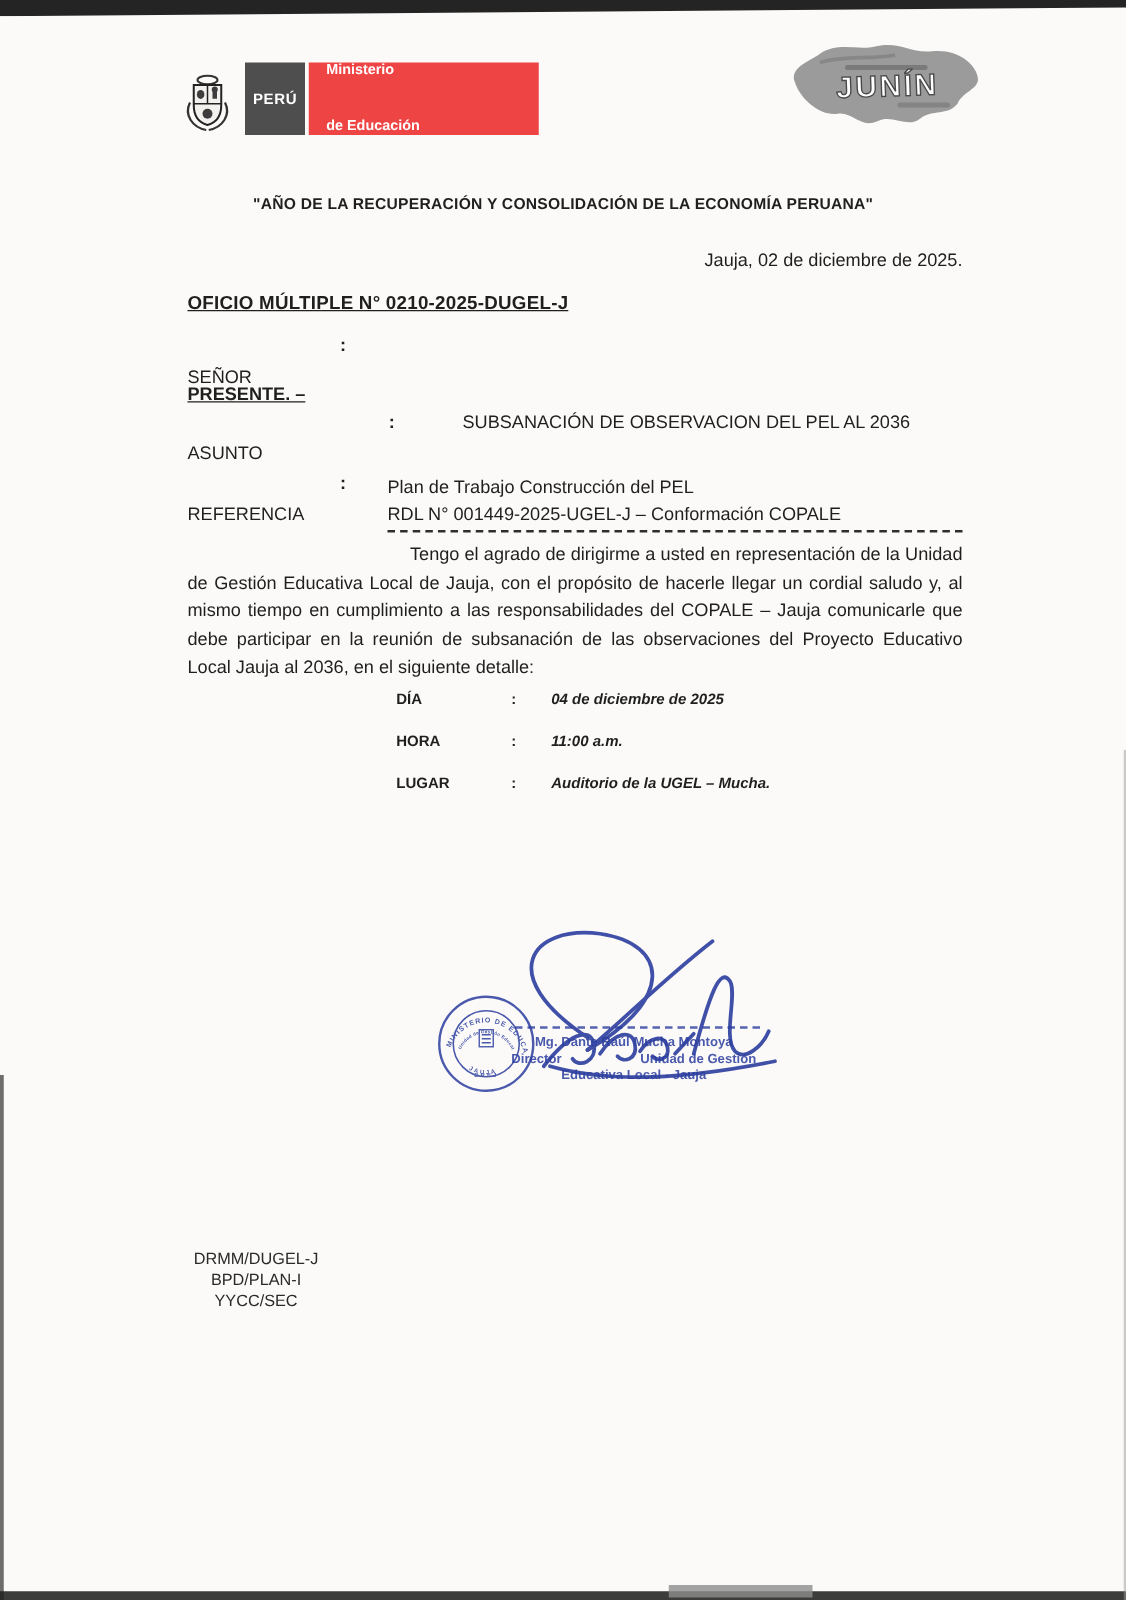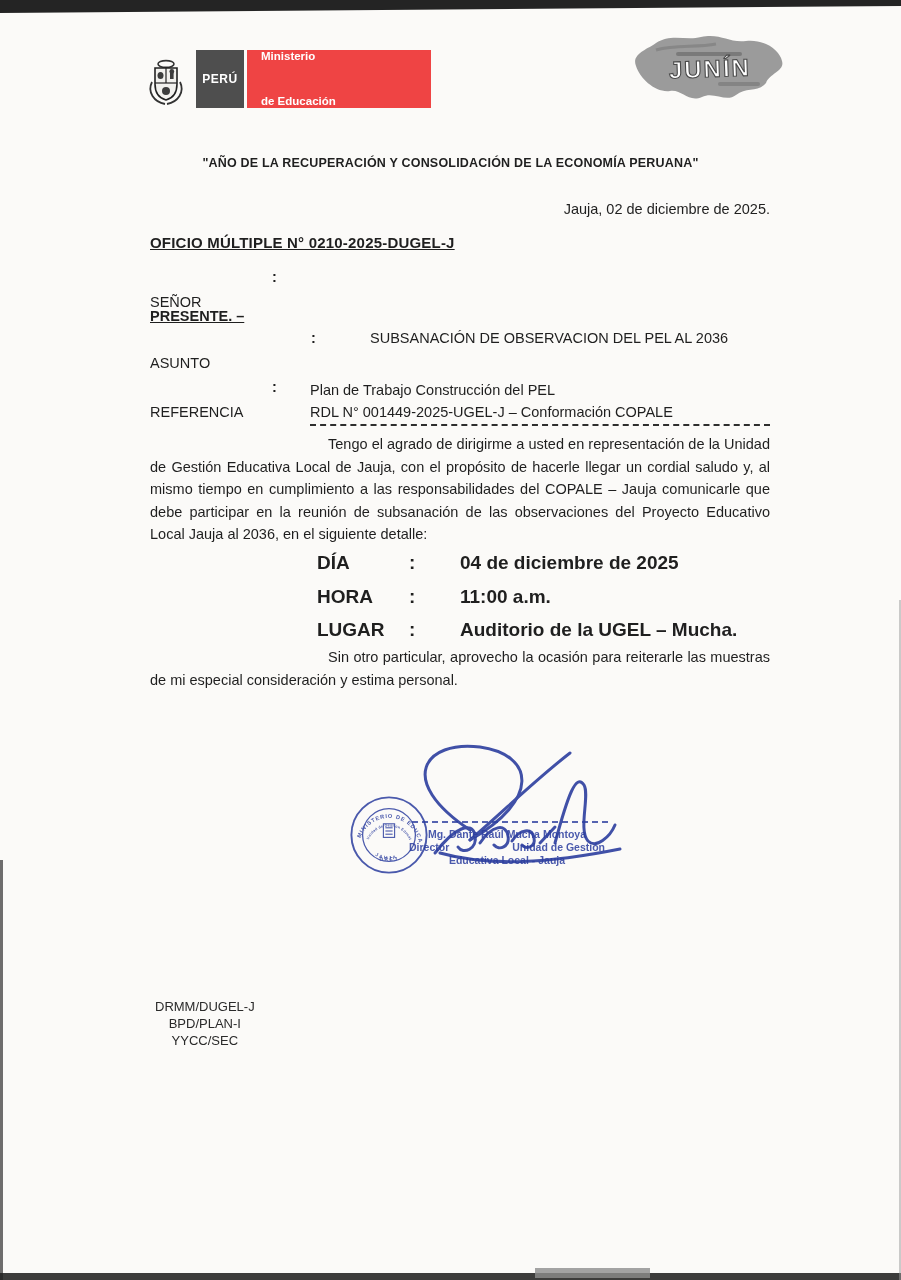--- a/index.html
+++ b/index.html
@@ -37,24 +37,24 @@
   .presente{position:absolute;left:150px;top:308px;font-size:14.5px;font-weight:bold;text-decoration:underline;}
   .row-asunto{top:330px;gap:39px;}
   .row-asunto .val{margin-left:12px;}
   .row-ref{top:379px;}
   .row-ref .val{margin-left:30px;line-height:22px;}
   .ref-divider{position:absolute;left:310px;top:424px;width:460px;border-top:2.5px dashed #2e2e2e;}
   .para{position:absolute;left:150px;width:620px;font-size:14.5px;line-height:22.5px;
     text-align:justify;text-indent:178px;}
   .para1{top:433px;}
   .para2{top:646px;}
-  .detail-row{position:absolute;left:317px;display:flex;font-size:19px;font-weight:bold;}
+  .detail-row{position:absolute;left:317px;display:flex;font-size:12px;font-weight:bold;}
   .detail-row .dlbl{flex:0 0 92px;}
   .detail-row .dcol{flex:0 0 8px;}
-  .detail-row .dval{margin-left:43px;}
+  .detail-row .dval{margin-left:24px;font-style:italic;}
   .d0{top:552px;} .d1{top:586px;} .d2{top:619px;}
   .closing{position:absolute;left:150px;top:733px;width:620px;text-align:center;font-size:14.5px;}
 
   
   .sig-svg{position:absolute;left:320px;top:735px;width:400px;height:160px;}
   .seal-svg{position:absolute;left:349px;top:795px;width:80px;height:80px;opacity:.85;}
   .stamp-dots{position:absolute;left:412px;top:821px;width:196px;border-top:2px dashed #2c3e9f;opacity:.8;}
   .stamp-text{position:absolute;left:405px;top:828px;width:204px;color:#2c3e9f;
     font-size:10.5px;font-weight:bold;line-height:13px;text-align:center;opacity:.85;}
   .stamp-text .role-row{display:flex;justify-content:space-between;padding:0 4px;}
@@ -142,21 +142,20 @@
     <span class="dlbl">HORA</span>
     <span class="dcol">:</span>
     <span class="dval">11:00 a.m.</span>
   </div>
   <div class="detail-row d2">
     <span class="dlbl">LUGAR</span>
     <span class="dcol">:</span>
     <span class="dval">Auditorio de la UGEL – Mucha.</span>
   </div>
 
-  <div class="para para2">Sin otro particular, aprovecho la ocasión para reiterarle las muestras de mi especial consideración y estima personal.</div>
 
 
   <svg class="sig-svg" viewBox="0 0 400 160">
     <g fill="none" stroke="#2c3e9f" stroke-width="3" stroke-linecap="round" opacity=".9">
       <path d="M 150 95 C 75 45, 105 5, 160 12 C 215 20, 220 65, 150 105"></path>
       <path d="M 250 18 C 215 45, 185 75, 150 105"></path>
       <path d="M 115 118 C 135 92, 152 86, 155 100 C 158 114, 143 120, 138 112"></path>
       <path d="M 160 108 C 172 90, 186 88, 188 101 C 190 112, 179 116, 174 110"></path>
       <path d="M 192 106 C 200 94, 212 92, 214 103 C 216 112, 206 115, 202 110"></path>
       <path d="M 220 108 L 235 92"></path>

